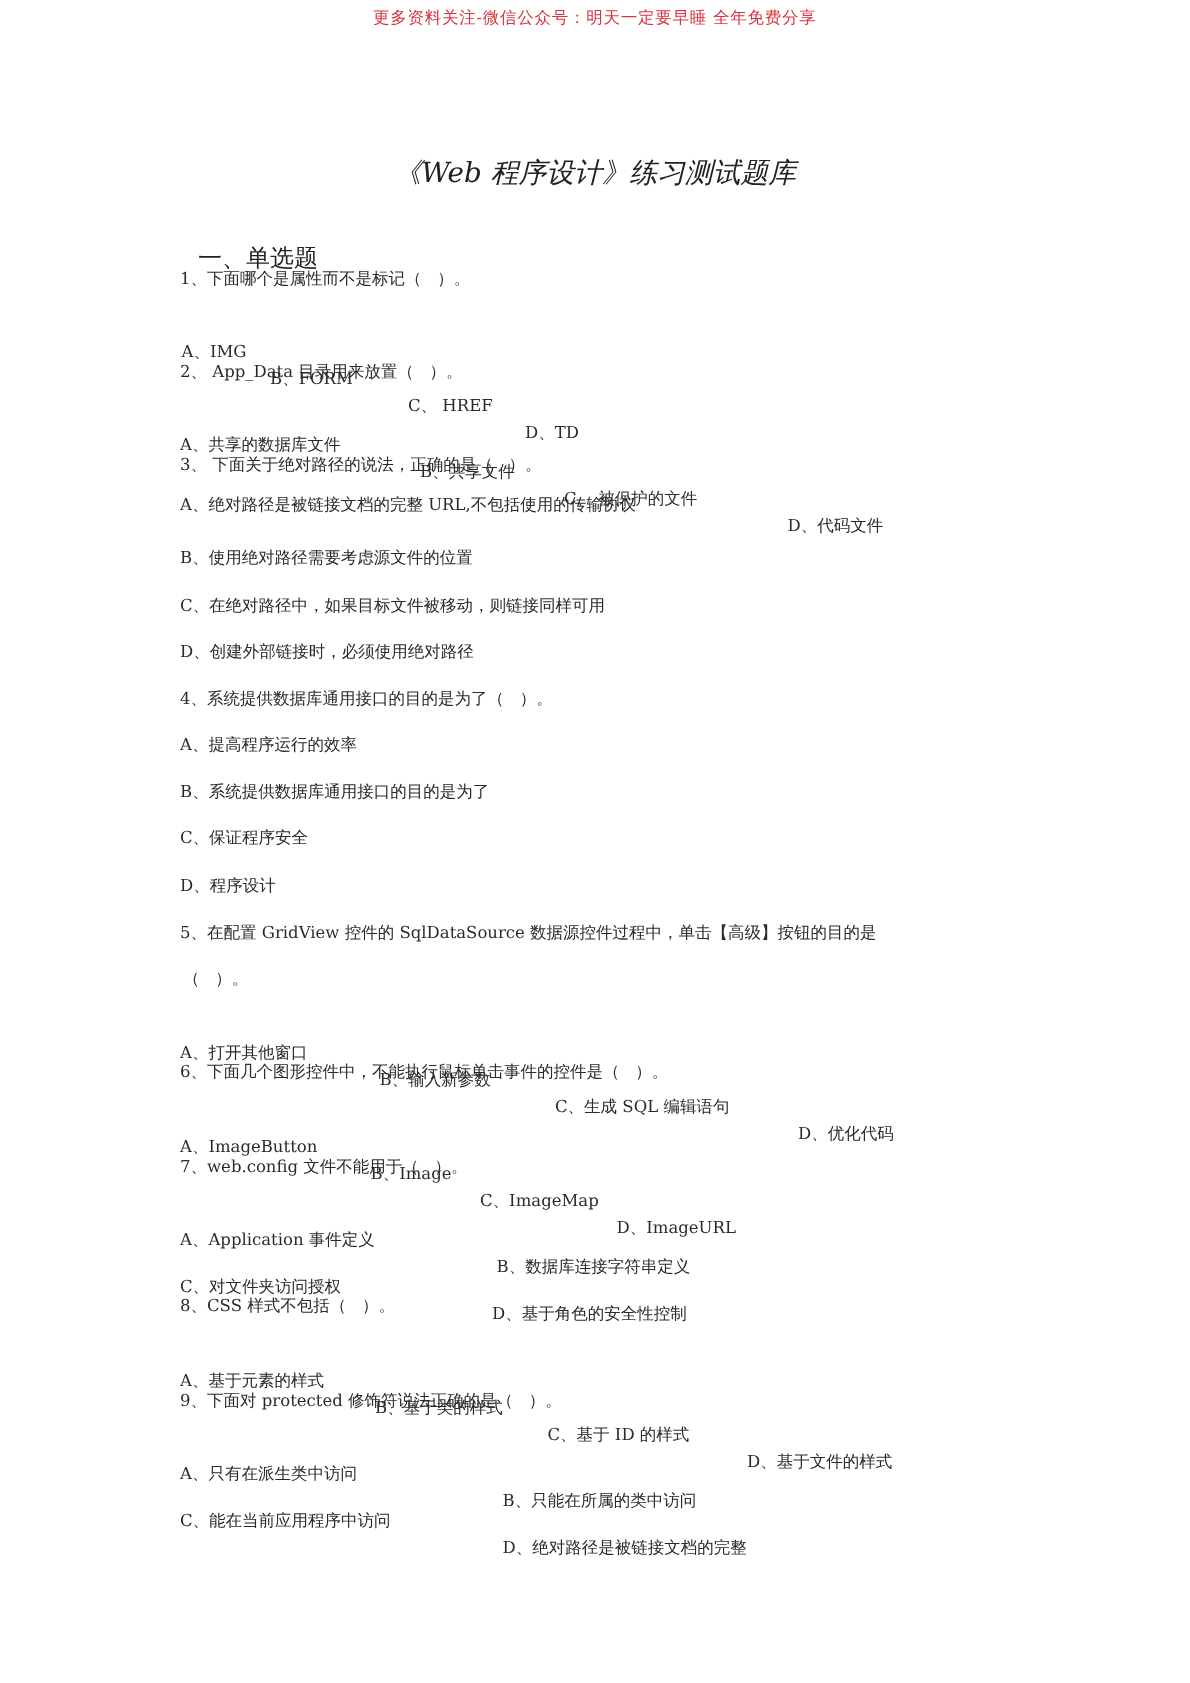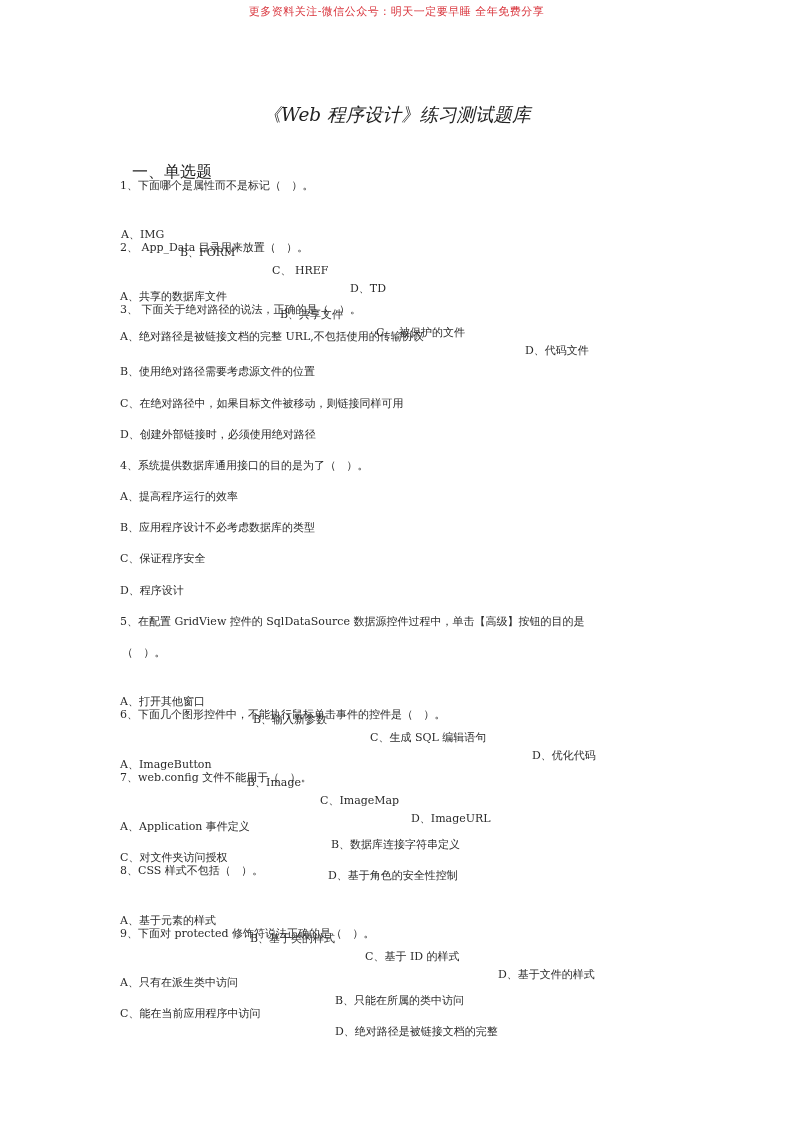--- a/index.html
+++ b/index.html
@@ -50,21 +50,21 @@
 </div>
 
 <div class="line" style="top:301px">3、 下面关于绝对路径的说法，正确的是（   ）。</div>
 <div class="line" style="top:328px">A、绝对路径是被链接文档的完整 URL,不包括使用的传输协议</div>
 <div class="line" style="top:363px">B、使用绝对路径需要考虑源文件的位置</div>
 <div class="line" style="top:395px">C、在绝对路径中，如果目标文件被移动，则链接同样可用</div>
 <div class="line" style="top:426px">D、创建外部链接时，必须使用绝对路径</div>
 
 <div class="line" style="top:457px">4、系统提供数据库通用接口的目的是为了（   ）。</div>
 <div class="line" style="top:488px">A、提高程序运行的效率</div>
-<div class="line" style="top:519px">B、应用程序设计不必考虑数据库的类型</div>
+<div class="line" style="top:519px">B、系统提供数据库通用接口的目的是为了</div>
 <div class="line" style="top:550px">C、保证程序安全</div>
 <div class="line" style="top:582px">D、程序设计</div>
 
 <div class="line" style="top:613px">5、在配置 GridView 控件的 SqlDataSource 数据源控件过程中，单击【高级】按钮的目的是</div>
 <div class="line" style="top:644px; left:122px">（   ）。</div>
 <div class="line" style="top:675px">
   <span class="opt" style="left:0">A、打开其他窗口</span>
   <span class="opt" style="left:133px">B、输入新参数</span>
   <span class="opt" style="left:250px">C、生成 SQL 编辑语句</span>
   <span class="opt" style="left:412px">D、优化代码</span>

